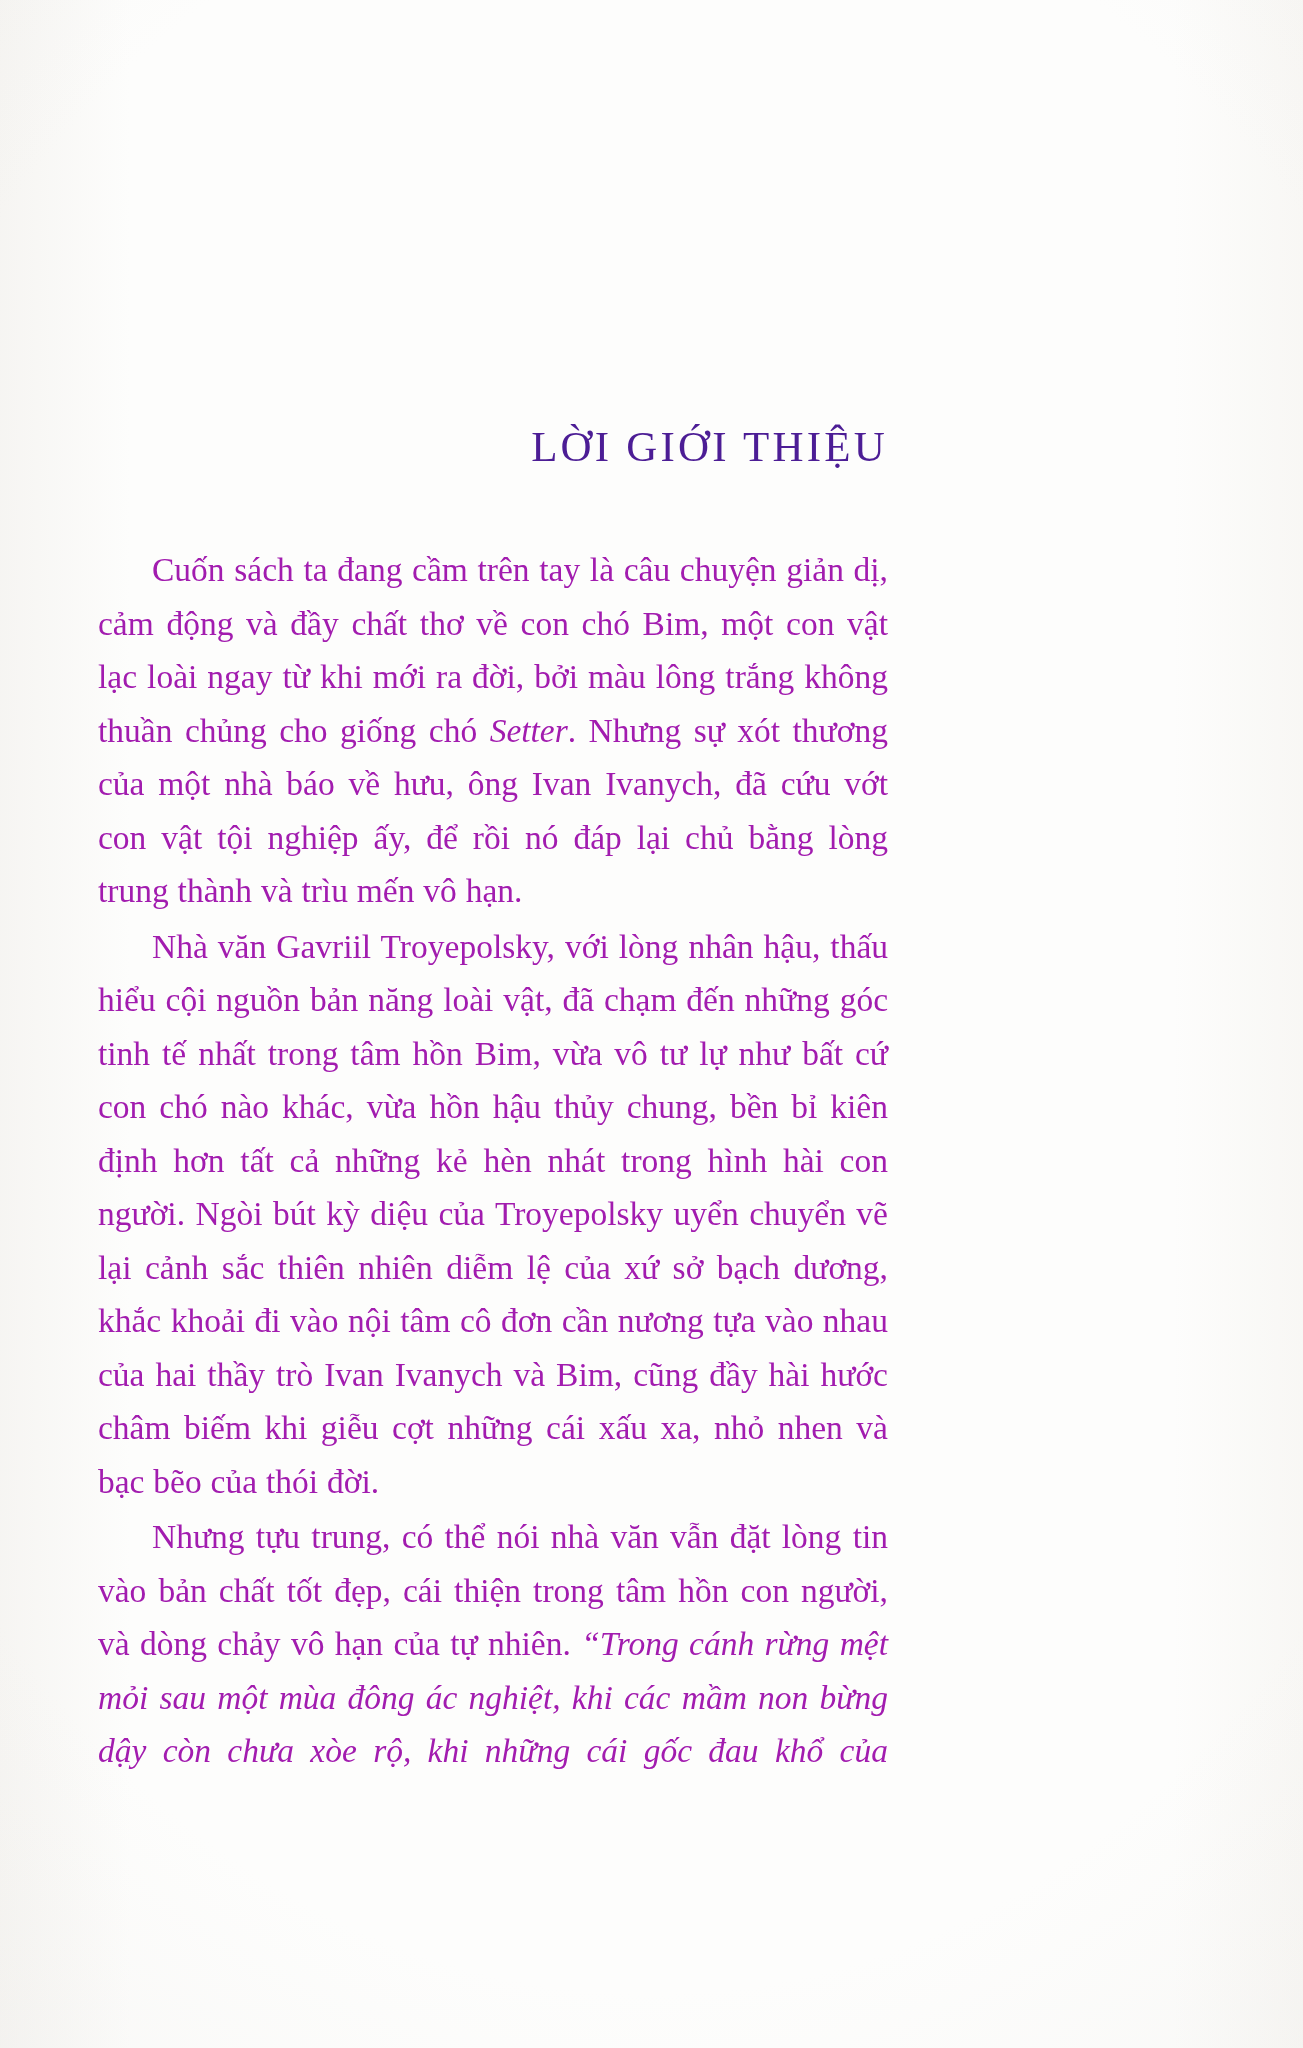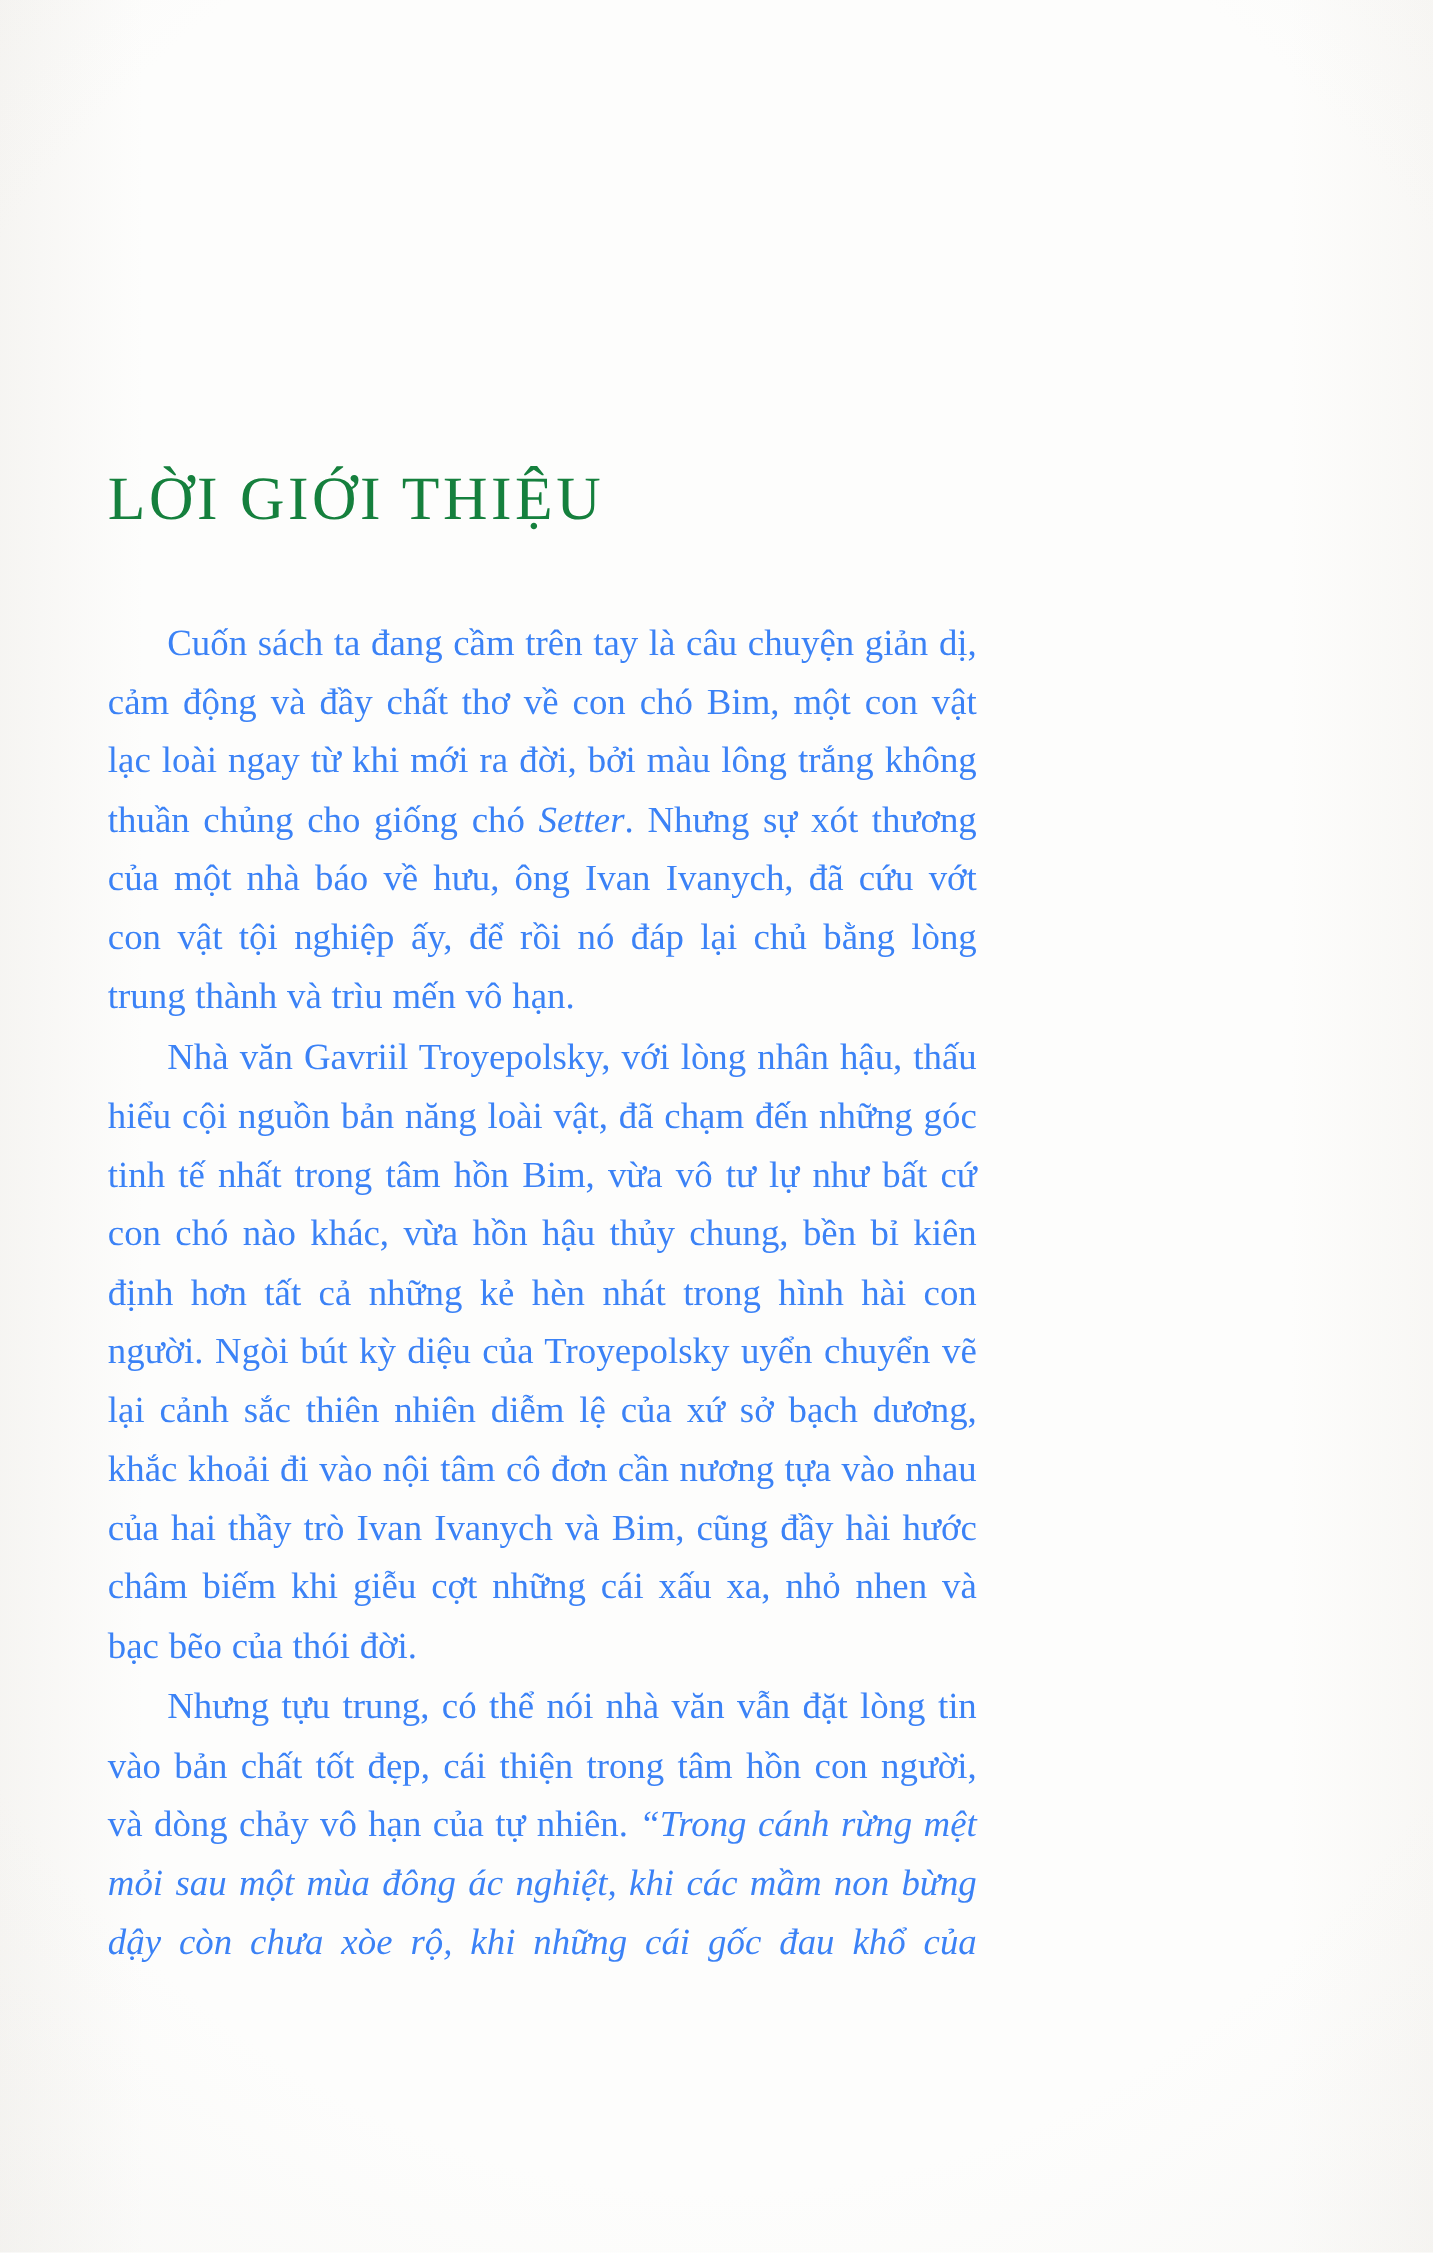--- a/index.html
+++ b/index.html
@@ -30,39 +30,39 @@
   .content {
     position: absolute;
     left: 98px;
     top: 0;
     width: 790px;
     height: 100%;
   }
 
   .page-title {
     font-family: "Liberation Serif", "DejaVu Serif", serif;
-    font-size: 56px;
+    font-size: 43px;
     letter-spacing: 3.2px;
-    text-align: left;
-    color: #15803d;
+    text-align: right;
+    color: #4c1d95;
     margin: 0;
     padding-top: 422px;
     font-weight: 400;
     white-space: nowrap;
   }
 
   .body-text {
     margin-top: 72px;
   }
 
   p.para {
     font-family: "Liberation Serif", "DejaVu Serif", serif;
     font-size: 33.5px;
     line-height: 53.5px;
-    color: #3b82f6;
+    color: #a21caf;
     text-align: justify;
     text-justify: inter-word;
     margin: 0 0 2px 0;
     text-indent: 54px;
     hyphens: none;
     word-spacing: 0.5px;
   }
 
   p.para:last-child {
     margin-bottom: 0;

